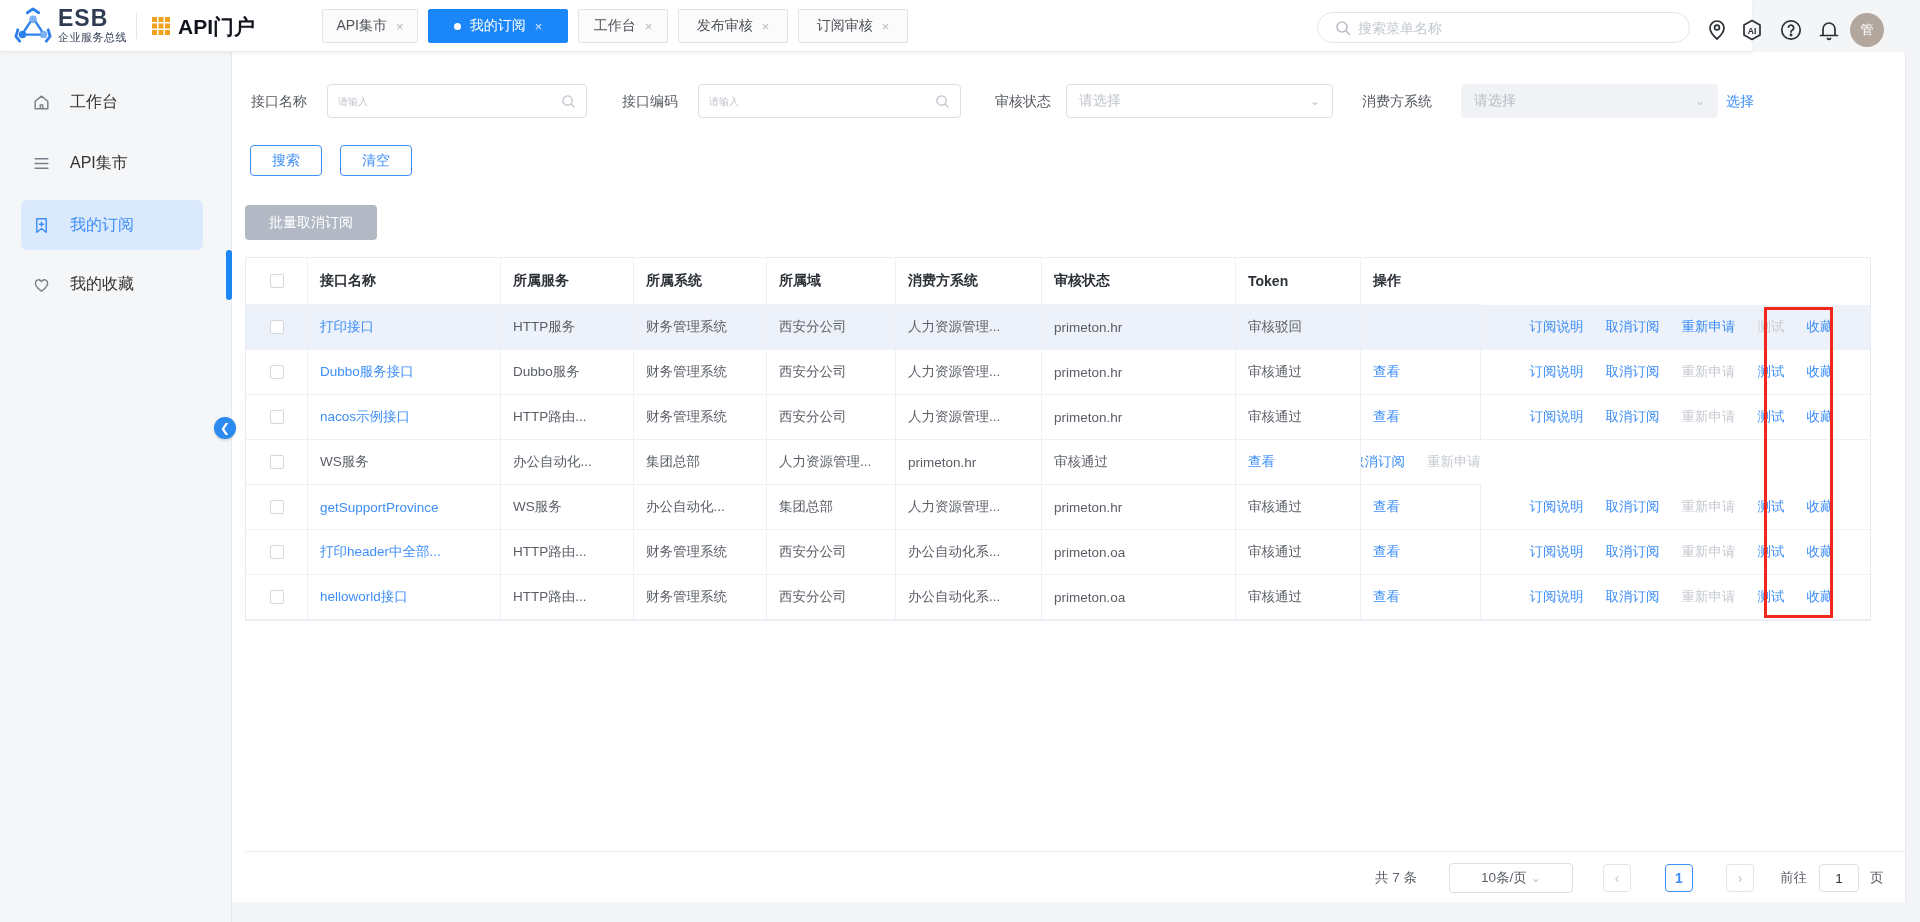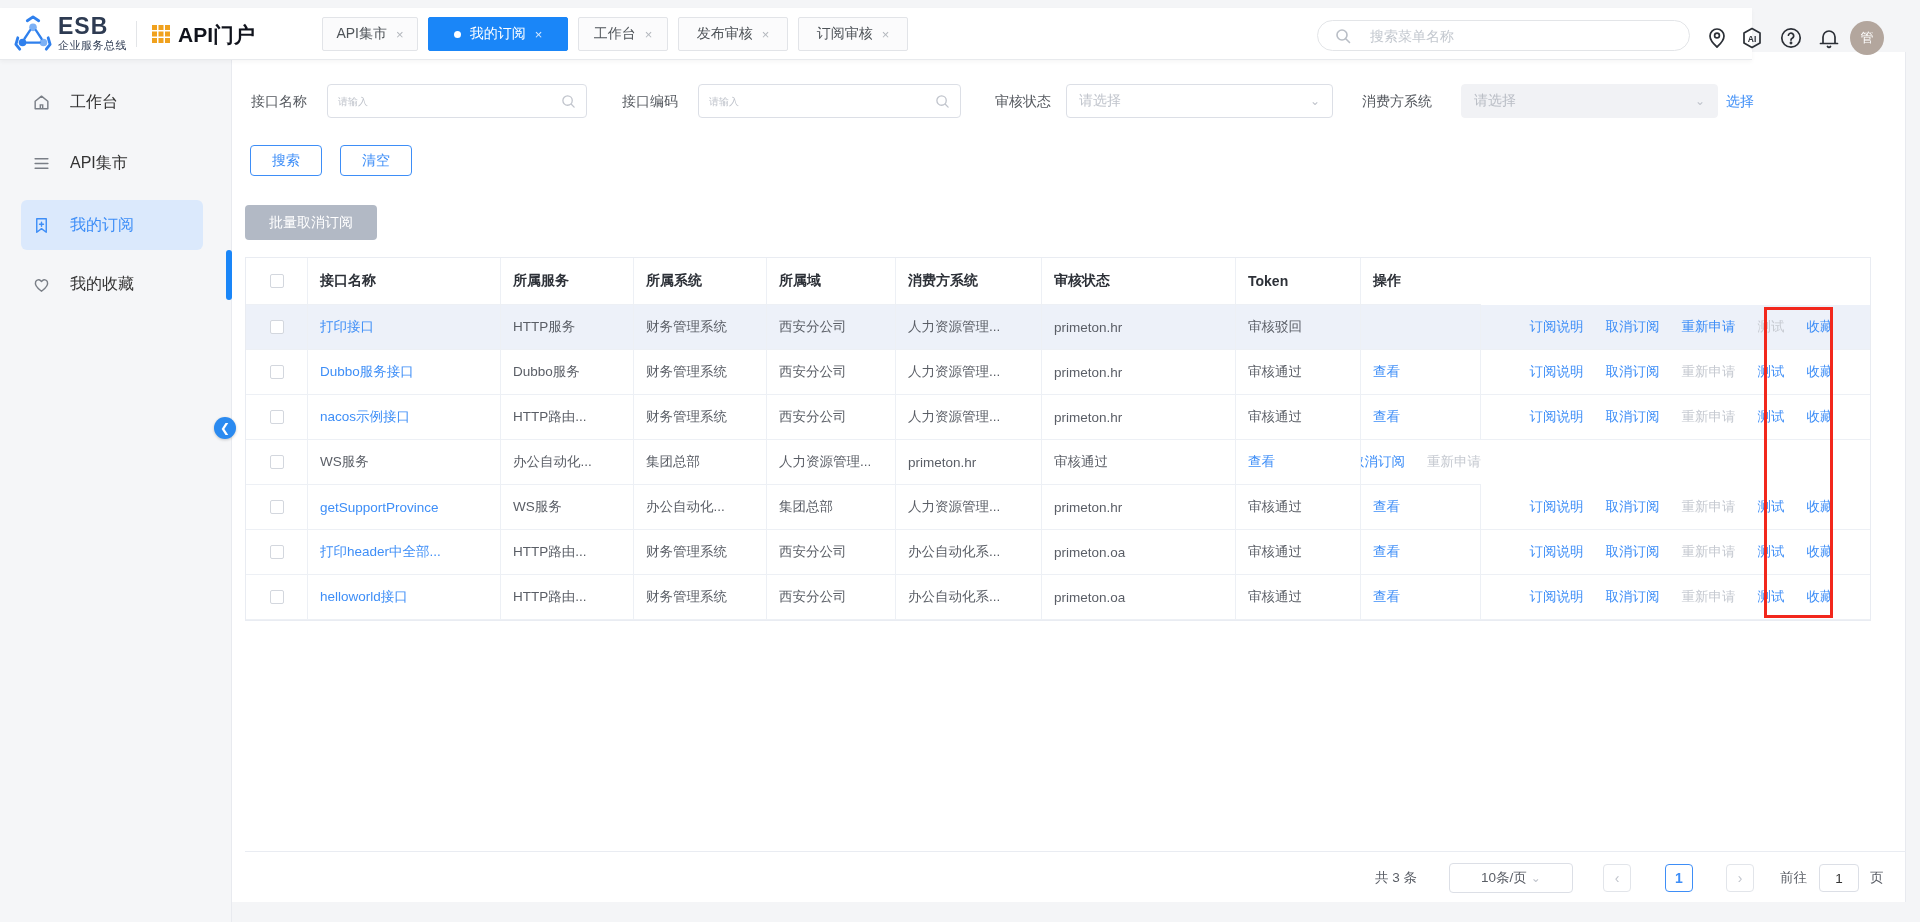--- a/index.html
+++ b/index.html
@@ -1,20 +1,20 @@
 <!DOCTYPE html>
 <html><head>
 <meta charset="utf-8">
 <style>
   * { margin:0; padding:0; box-sizing:border-box; }
   html,body { width:1920px; height:922px; overflow:hidden;
     font-family:"Liberation Sans","DejaVu Sans",sans-serif; background:#f4f5f7; color:#333; }
 
   
-  .topbar { position:absolute; left:0; top:8px; width:1752px; height:52px; background:#fff;
+  .topbar { position:absolute; left:0; top:0; width:1752px; height:52px; background:#fff;
     border-bottom:1px solid #e8eaed; box-shadow:0 2px 4px rgba(0,0,0,.04); z-index:30; }
   .logo-icon { position:absolute; left:14px; top:7px; width:38px; height:38px; }
   .logo-text { position:absolute; left:58px; top:6px; }
   .logo-title { font-size:23px; font-weight:bold; color:#2e3b52; letter-spacing:1px; line-height:24px; }
   .logo-sub { font-size:11px; color:#2e3b52; letter-spacing:.5px; }
   .logo-divider { position:absolute; left:136px; top:13px; width:1px; height:26px; background:#e3e5e8; }
   .grid-icon { position:absolute; left:152px; top:17px; width:18px; height:18px; }
   .portal-title { position:absolute; left:178px; top:13px; font-size:21px; font-weight:bold; color:#10131c; }
 
   .tab { position:absolute; top:9px; height:34px; border:1px solid #e2e4e8; background:#fbfbfc;
@@ -23,21 +23,21 @@
   .tab .x { font-size:13px; color:#b3b7bd; }
   .tab.active { background:#1a86f8; border-color:#1a86f8; color:#fff; }
   .tab.active .x { color:#d8eaff; }
   .tab .dot { width:7px; height:7px; border-radius:50%; background:#fff; }
   .tab1 { left:322px; width:96px; } .tab2 { left:428px; width:140px; }
   .tab3 { left:578px; width:90px; } .tab4 { left:678px; width:110px; } .tab5 { left:798px; width:110px; }
 
   .menu-search { position:absolute; left:1317px; top:12px; width:373px; height:31px;
     border:1px solid #e3e5e8; border-radius:16px; display:flex; align-items:center; padding-left:17px; gap:7px; background:#fff; }
   .menu-search svg { flex:0 0 auto; }
-  .menu-search input { border:none; outline:none; font-size:14px; color:#333; width:300px; background:transparent;margin-left:12px; }
+  .menu-search input { border:none; outline:none; font-size:14px; color:#333; width:300px; background:transparent; }
   .menu-search input::placeholder { color:#c3c8cf; }
 
   .hicon { position:absolute; top:18px; width:24px; height:24px; color:#2b2f36; cursor:pointer; }
   .avatar { position:absolute; left:1850px; top:13px; width:34px; height:34px; border-radius:50%;
     background:#b3a69d; color:#fff; font-size:13px; display:flex; align-items:center; justify-content:center; }
 
   
   .sidebar { position:absolute; left:0; top:52px; width:232px; height:870px;
     background:#f5f6f8; border-right:1px solid #e8eaef; z-index:5; }
   .side-item { position:absolute; left:21px; width:182px; height:40px; border-radius:6px;
@@ -438,21 +438,21 @@
       <span>取消订阅</span>
       <span class="disabled">重新申请</span>
       <span>测试</span>
       <span>收藏</span>
     </div>
   </div>
       </div>
   </div>
 
   <div class="pg-divider"></div>
-  <div class="pg-total">共 3 条</div>
+  <div class="pg-total">共 7 条</div>
   <div class="pg-size">
     <span>10条/页</span>
     <span class="chev">⌄</span>
   </div>
   <div class="pg-btn" style="left:1371px">‹</div>
   <div class="pg-btn current" style="left:1433px">1</div>
   <div class="pg-btn" style="left:1494px">›</div>
   <div class="pg-goto-label">前往</div>
   <input class="pg-goto" value="1" style="">
   <div class="pg-unit">页</div>

